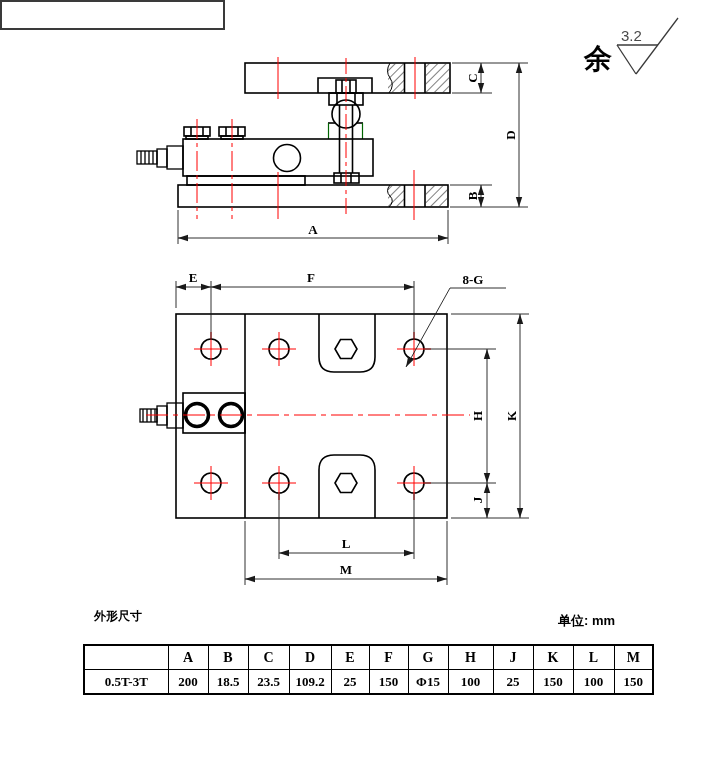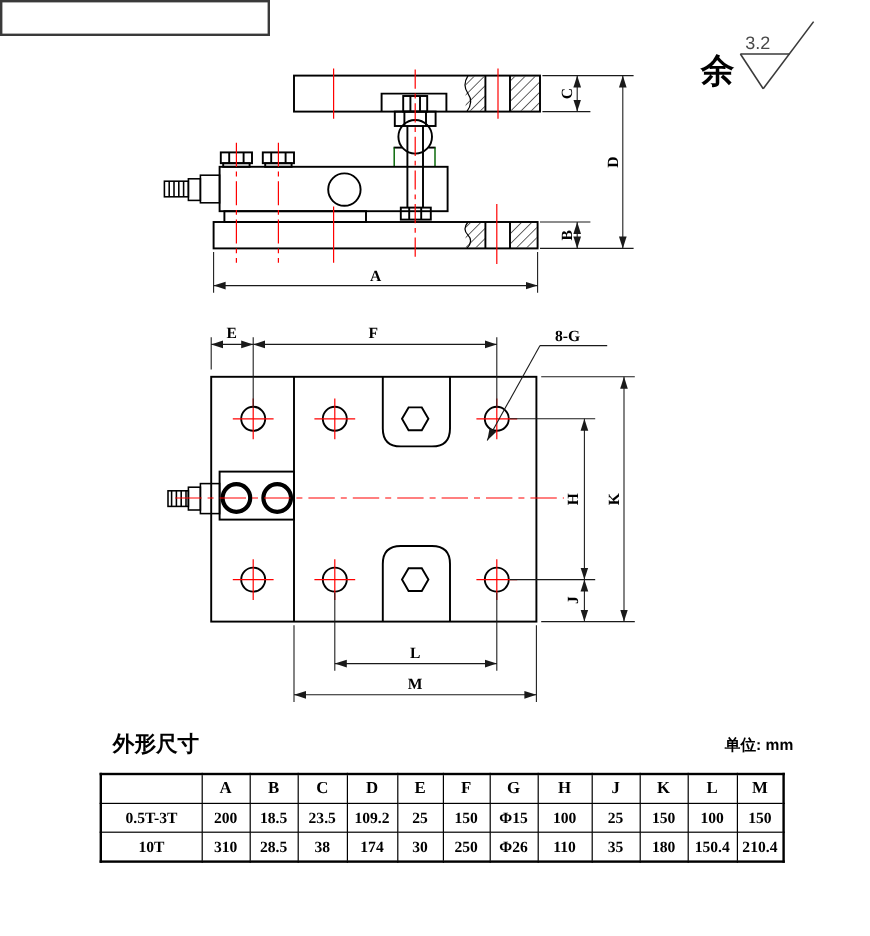--- a/index.html
+++ b/index.html
@@ -2,24 +2,24 @@
 <html><head>
 <meta charset="utf-8">
 <style>
   html,body{margin:0;padding:0;background:#fff;}
   .canvas{position:relative;width:725px;height:780px;background:#ffffff;overflow:hidden;
           font-family:"Liberation Serif",serif;}
   .canvas svg{position:absolute;left:0;top:0;}
   .dim-text{font-family:"Liberation Serif",serif;font-weight:bold;font-size:13px;fill:#000;}
   .rough-num{font-family:"Liberation Sans",sans-serif;font-size:15px;fill:#4a4a4a;}
   .cjk-big{font-family:"Liberation Sans",sans-serif;font-weight:bold;font-size:28px;fill:#000;}
-  .tbl-title{position:absolute;left:94px;top:608px;font-weight:bold;font-size:18px;
+  .tbl-title{position:absolute;left:94px;top:608px;font-weight:bold;font-size:12px;
              font-family:Liberation Sans, sans-serif;color:#000;}
   .tbl-unit{position:absolute;left:558px;top:612px;font-weight:bold;font-size:13px;
-            font-family:"Liberation Sans",sans-serif;color:#000;margin-left:46px;}
+            font-family:"Liberation Sans",sans-serif;color:#000;}
   table.spec{position:absolute;left:83px;top:644px;border-collapse:collapse;table-layout:fixed;
              width:569px;background:#fff;border:2px solid #000;}
   table.spec th,table.spec td{border:1.5px solid #000;height:23px;padding:0;
              text-align:center;vertical-align:middle;
              font-family:"Liberation Serif",serif;font-weight:bold;font-size:13px;color:#000;}
   table.spec th{font-size:14px;}
 </style>
 </head>
 <body>
 
@@ -257,31 +257,16 @@
     <td>109.2</td>
     <td>25</td>
     <td>150</td>
     <td>Φ15</td>
     <td>100</td>
     <td>25</td>
     <td>150</td>
     <td>100</td>
     <td>150</td>
   </tr>
-  <tr>
-    <td>10T</td>
-    <td>310</td>
-    <td>28.5</td>
-    <td>38</td>
-    <td>174</td>
-    <td>30</td>
-    <td>250</td>
-    <td>Φ26</td>
-    <td>110</td>
-    <td>35</td>
-    <td>180</td>
-    <td>150.4</td>
-    <td>210.4</td>
-  </tr>
 </tbody>
     </table>
 
 </div>
 
 </body></html>

